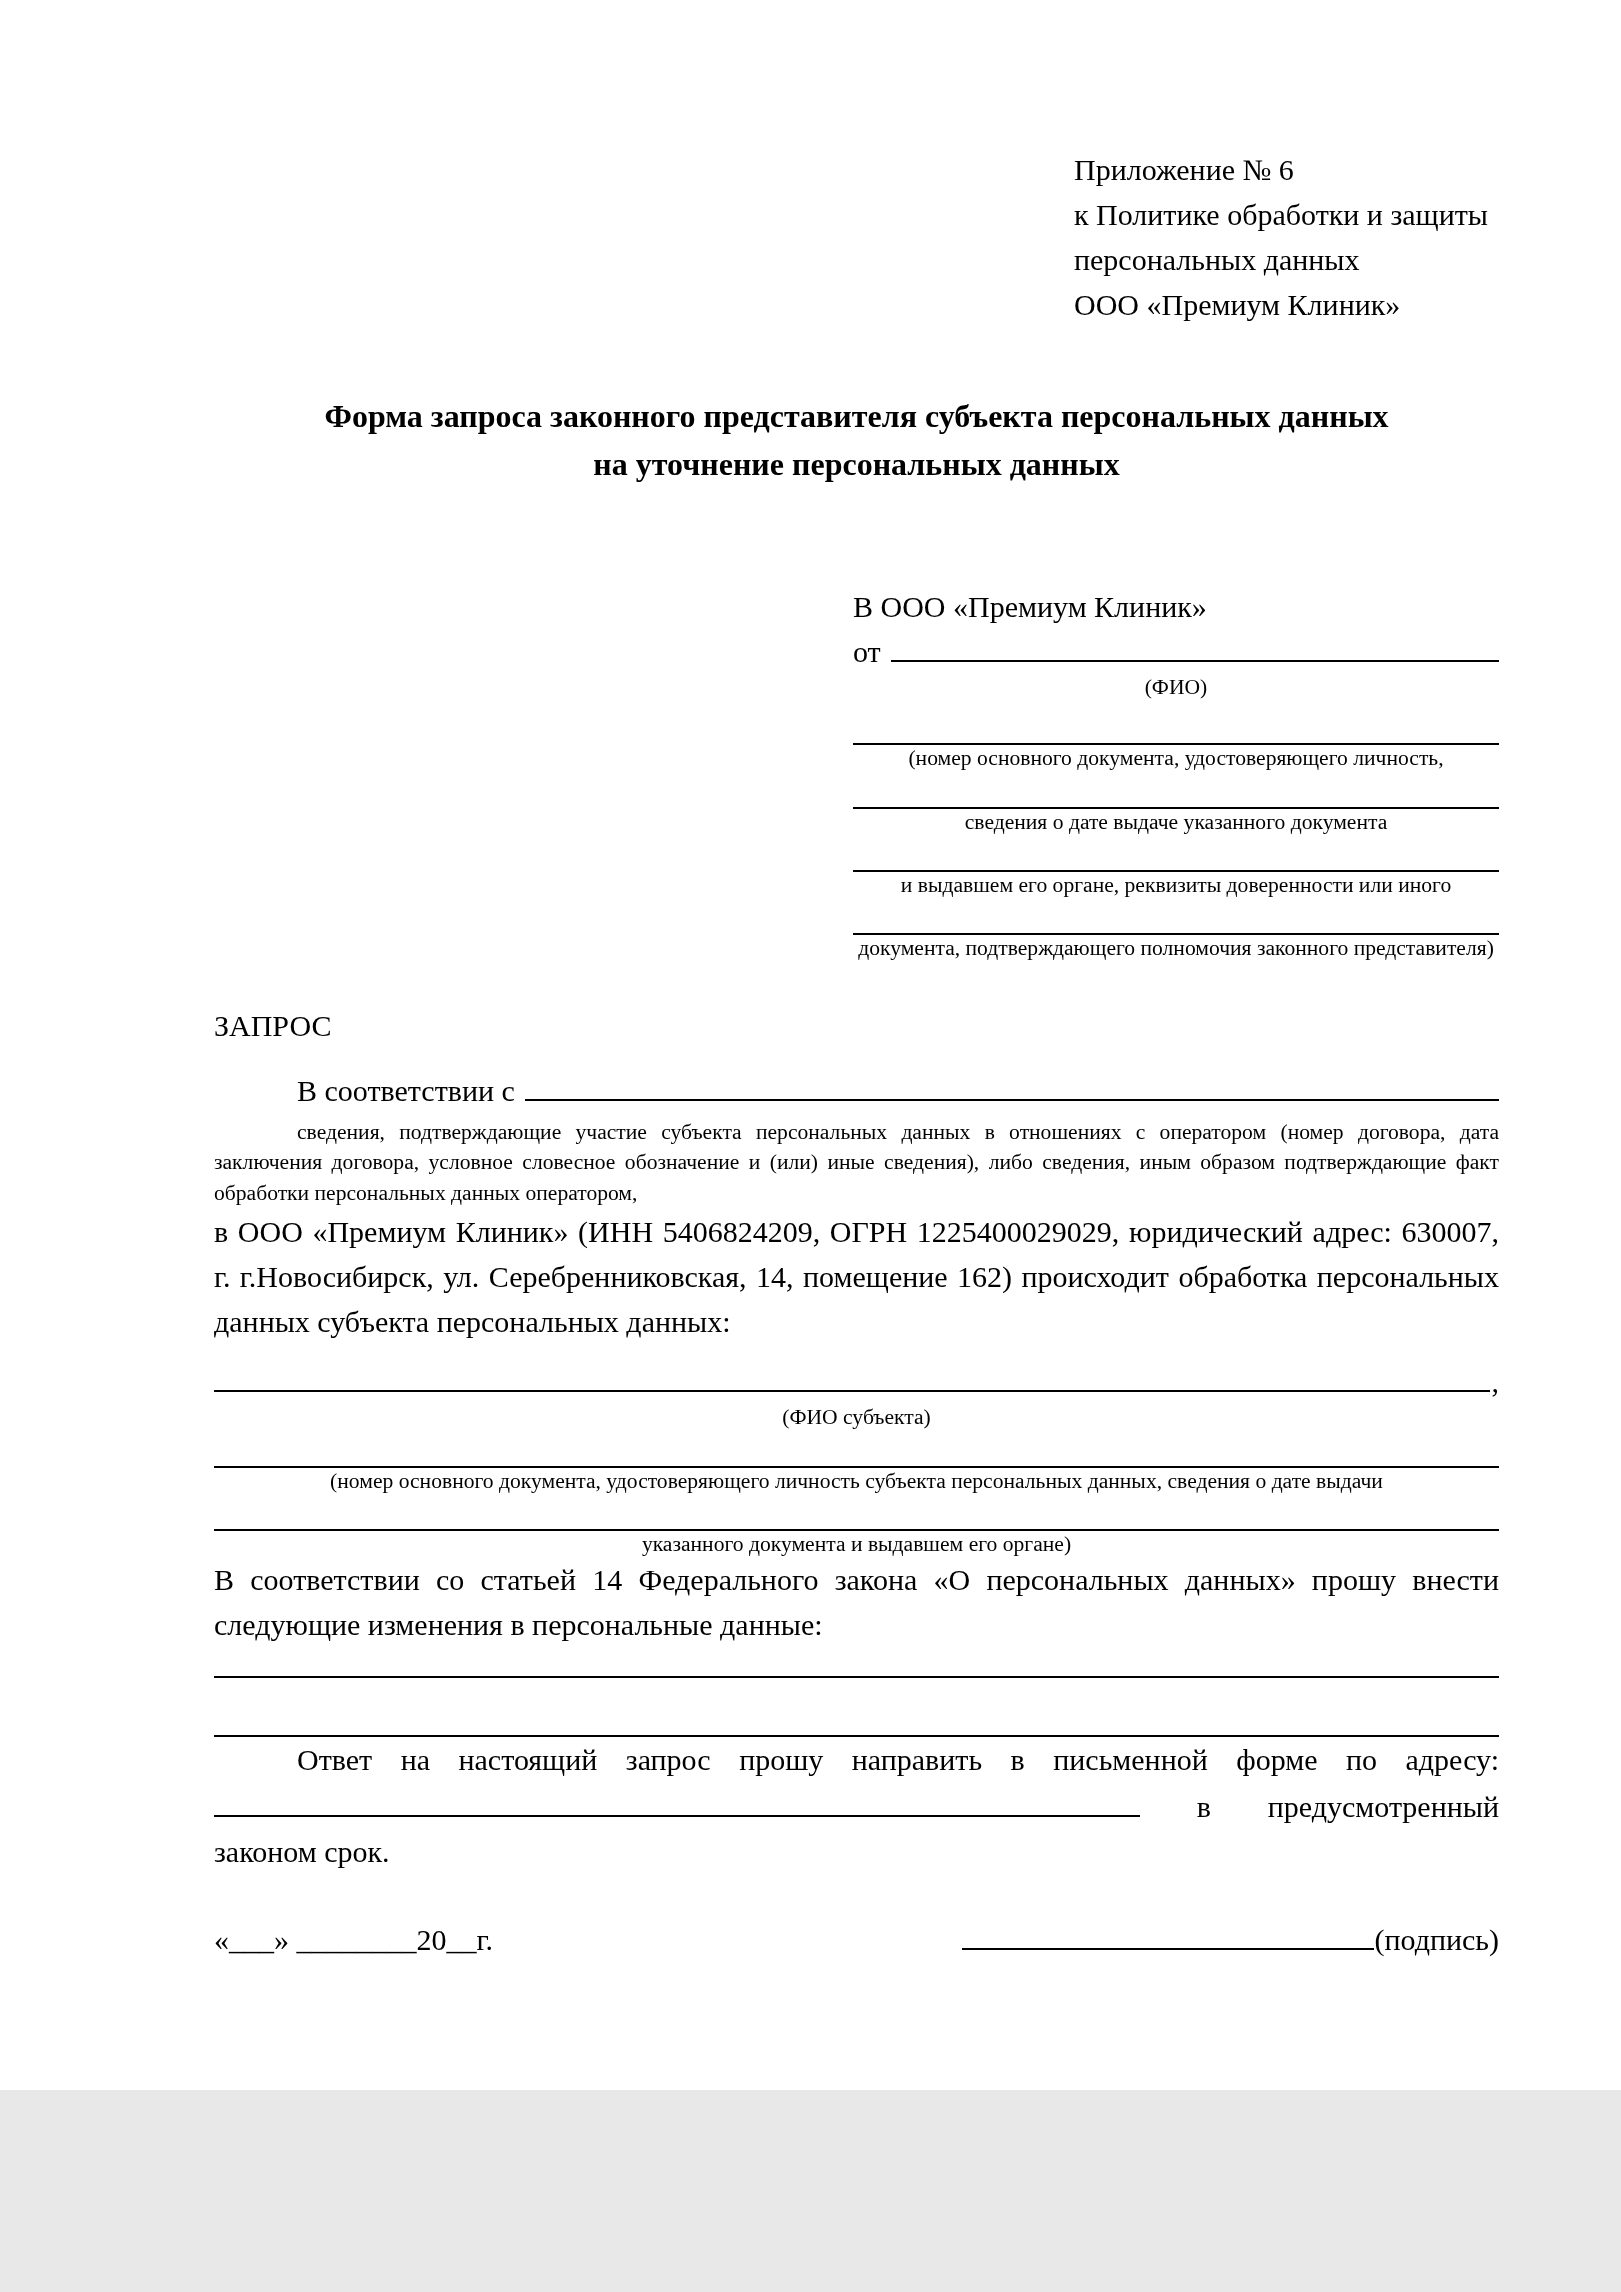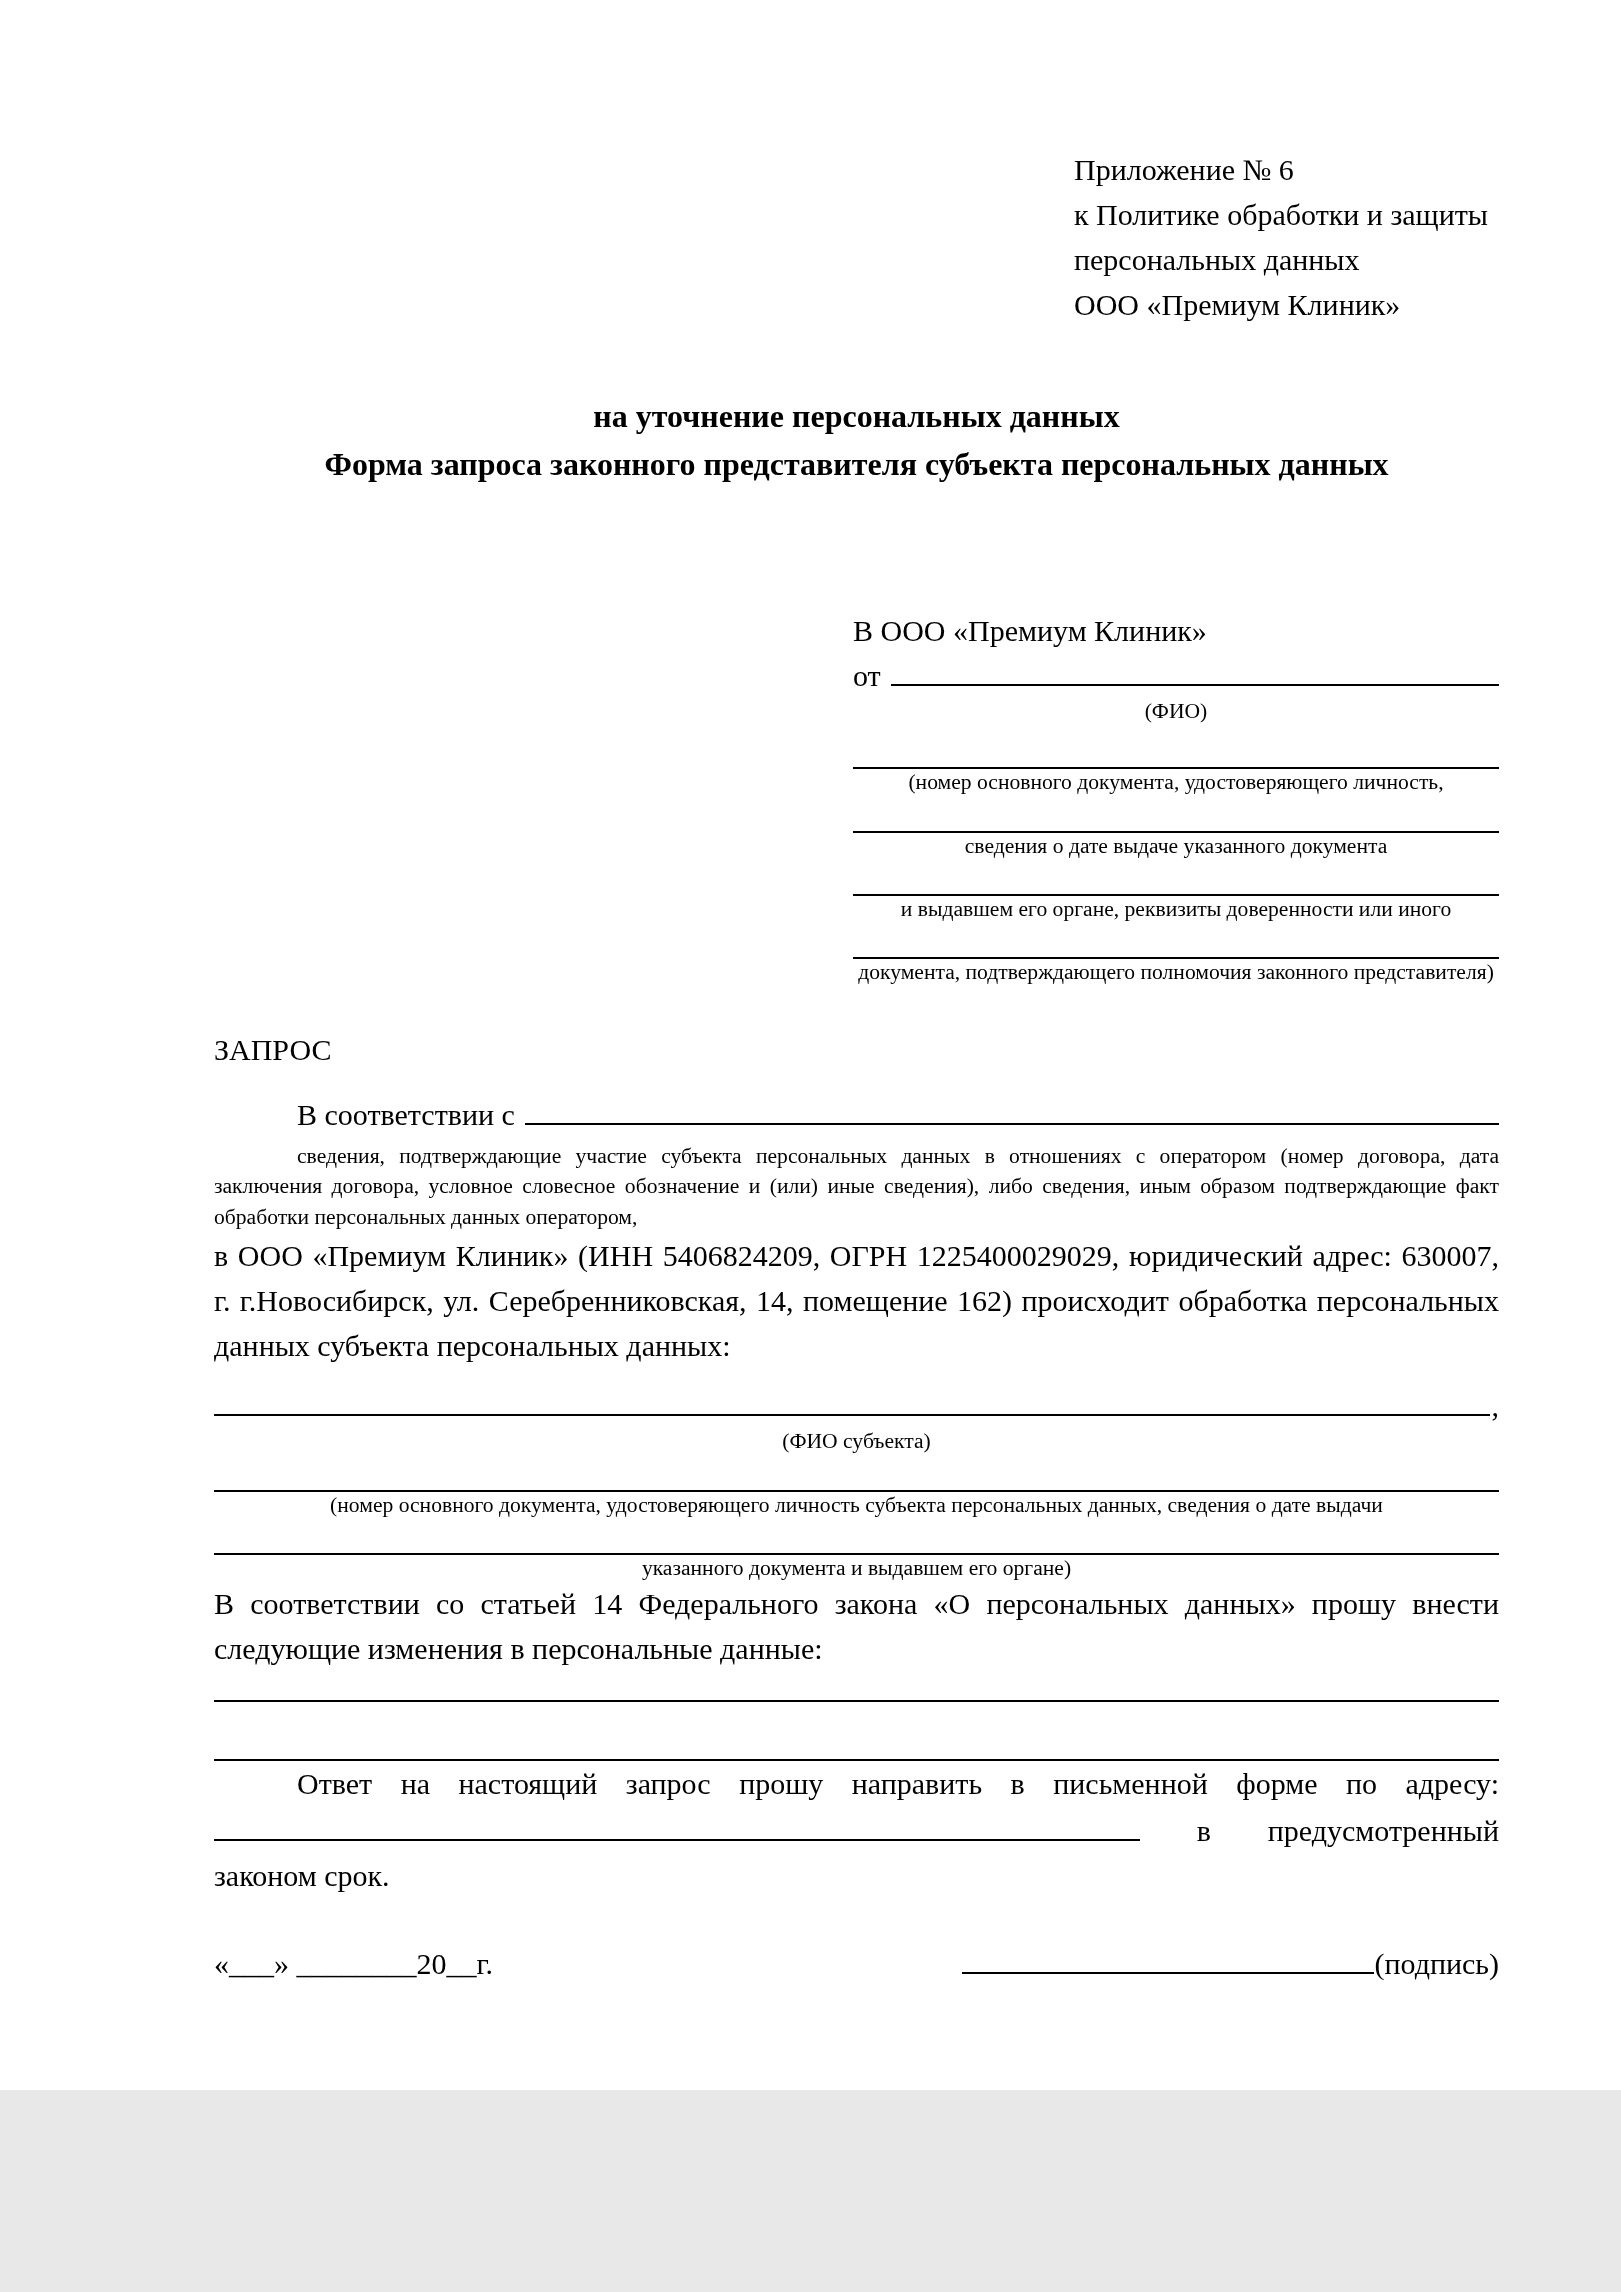--- a/index.html
+++ b/index.html
@@ -21,21 +21,21 @@
   .appendix { margin-left: 860px; }
   .appendix div { white-space: nowrap; }
 
   .title {
     text-align: center;
     font-weight: bold;
     font-size: 32px;
     margin-top: 65px;
   }
 
-  .addressee { margin-left: 639px; margin-top: 120px; }
+  .addressee { margin-left: 639px; margin-top: 96px; }
 
   .row { display: flex; align-items: baseline; }
   .row .label { margin-right: 9.8px; white-space: nowrap; }
 
   .uline {
     border-bottom: 2.9px solid #000;
     flex: 1 1 auto;
     height: 0;
   }
 
@@ -101,22 +101,22 @@
 <div class="page">
 
   <div class="appendix">
     <div>Приложение № 6</div>
     <div>к Политике обработки и защиты</div>
     <div>персональных данных</div>
     <div>ООО «Премиум Клиник»</div>
   </div>
 
   <div class="title">
+    <div>Форма запроса законного представителя субъекта персональных данных</div>
     <div>на уточнение персональных данных</div>
-    <div>Форма запроса законного представителя субъекта персональных данных</div>
   </div>
 
   <div class="addressee">
     <div>В ООО «Премиум Клиник»</div>
     <div class="row">
       <span class="label">от</span>
       <span class="uline"></span>
     </div>
     <div class="cap">(ФИО)</div>
 

